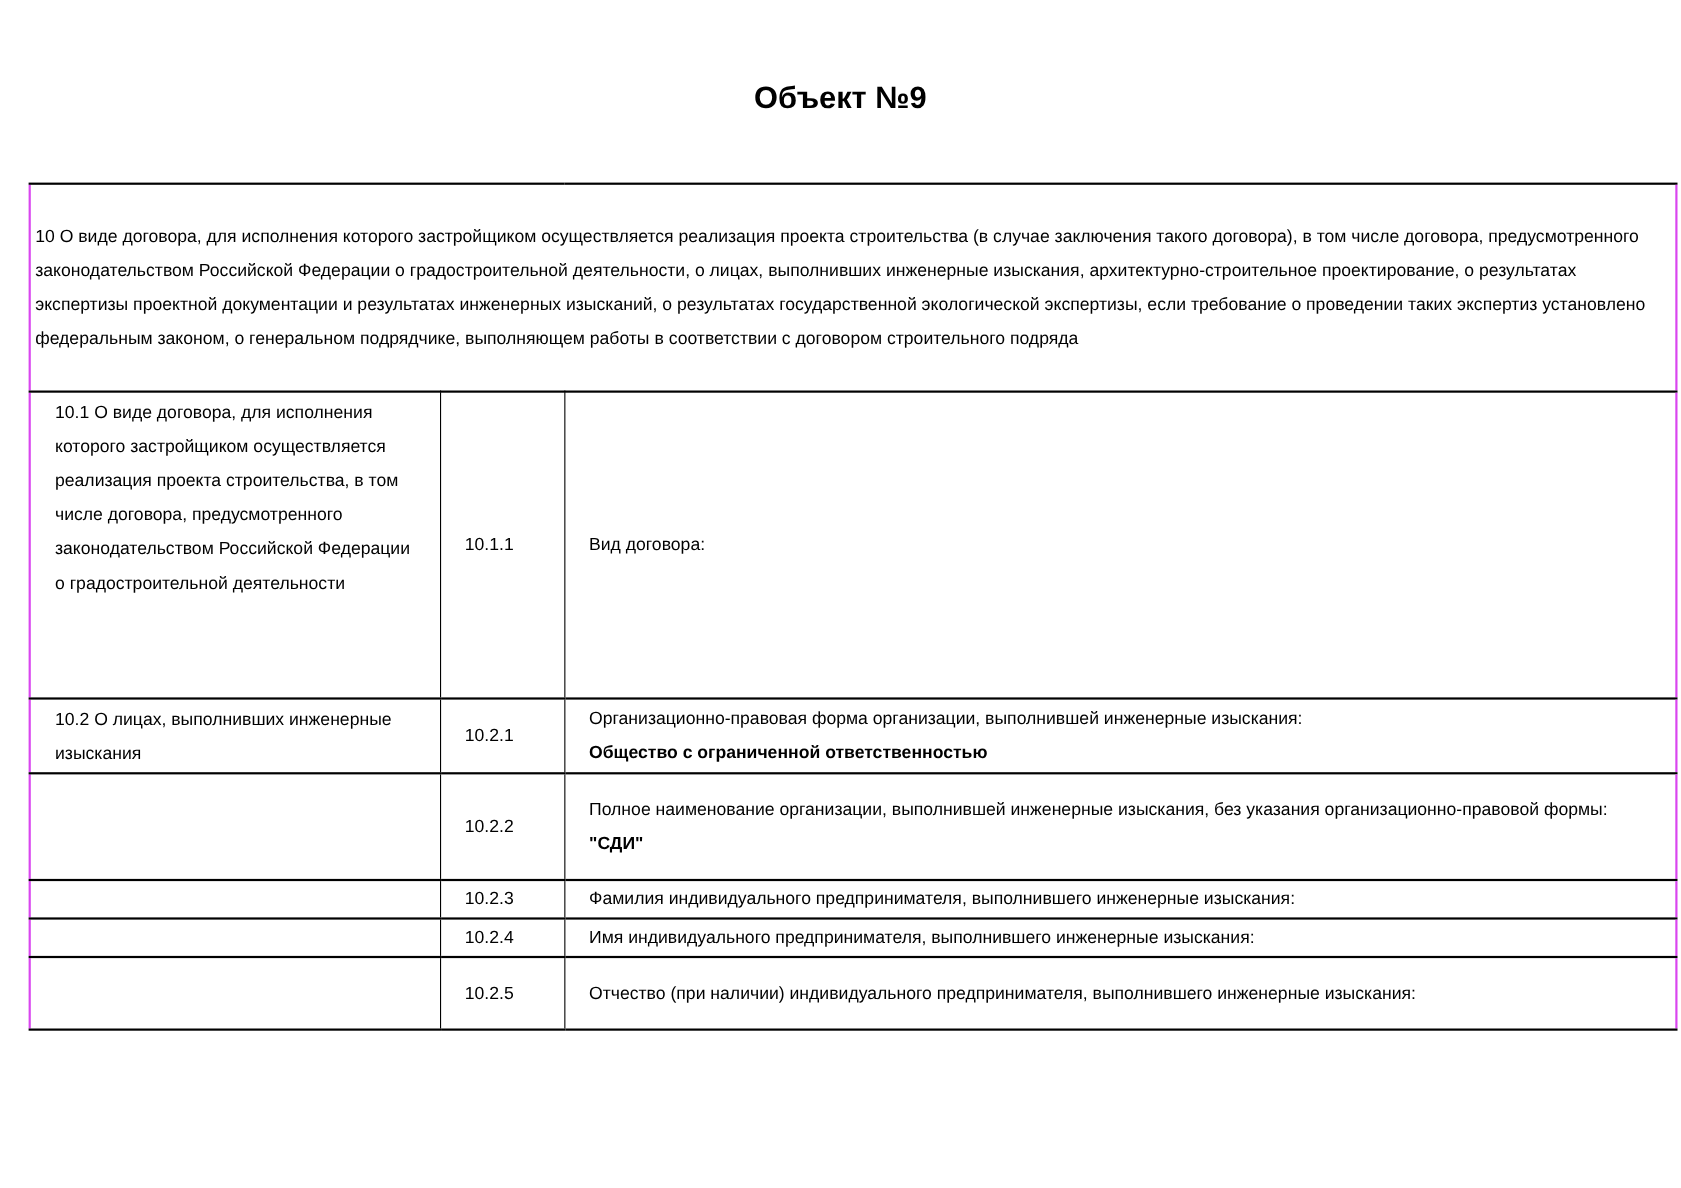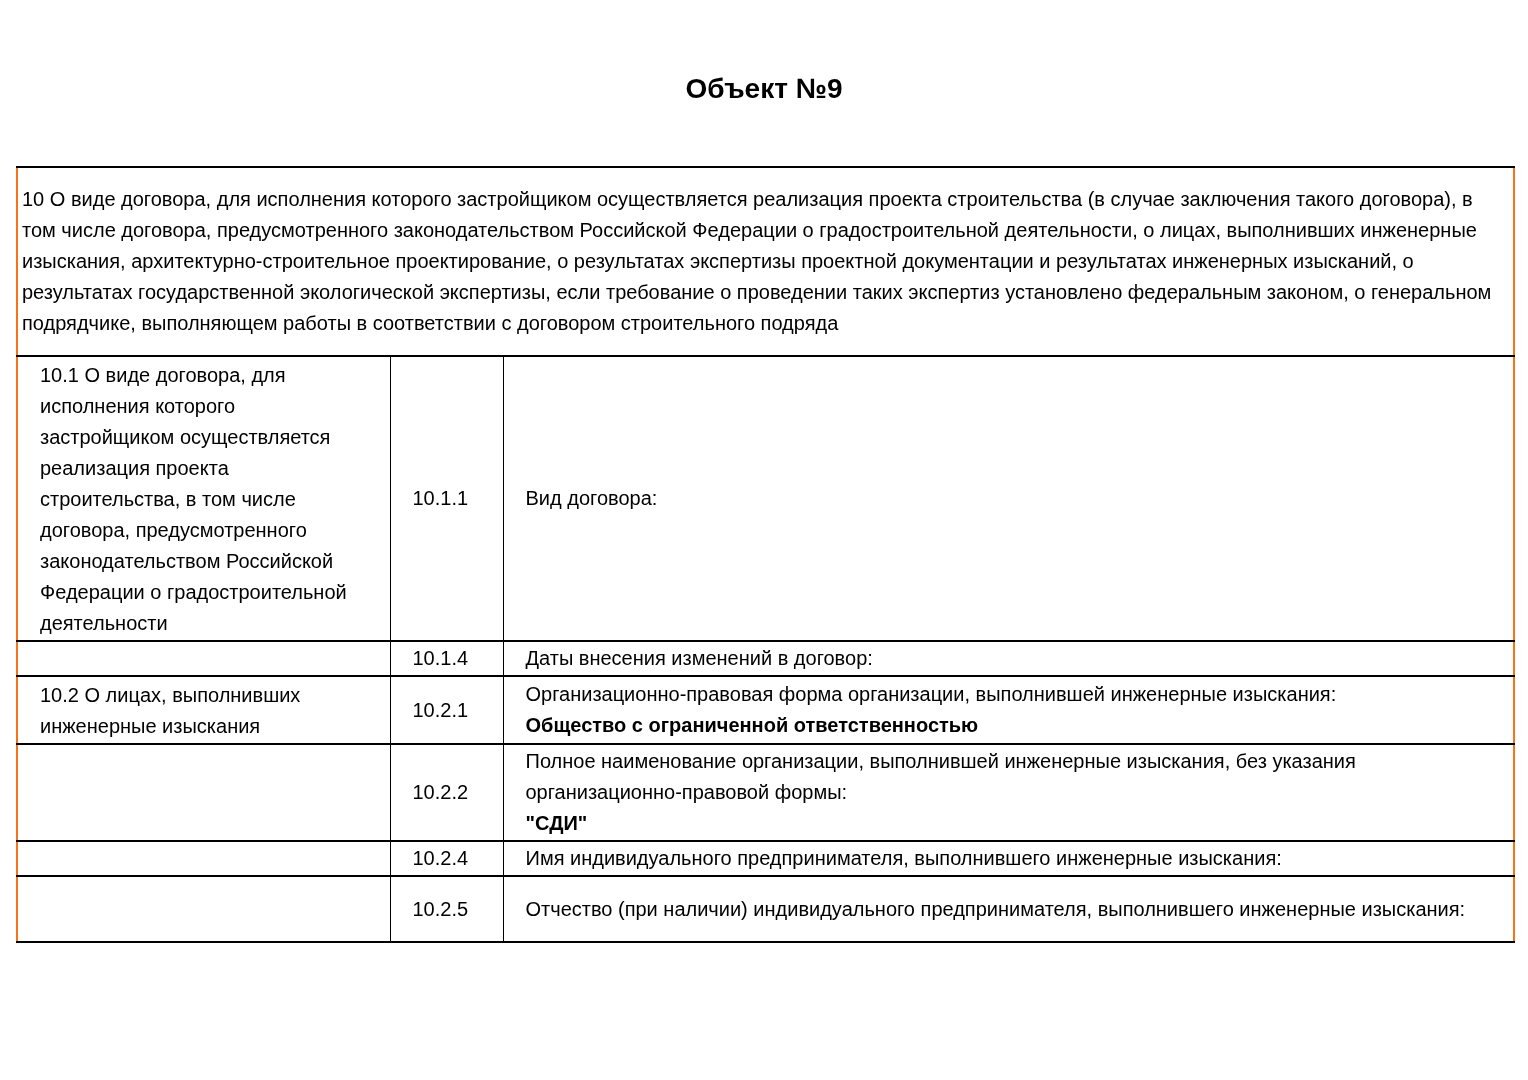--- a/index.html
+++ b/index.html
@@ -21,27 +21,27 @@
     left: 0;
     width: 100%;
     text-align: center;
     font-size: 28px;
     font-weight: bold;
     line-height: 34px;
   }
   table.decl-table {
     position: absolute;
     top: 166px;
-    left: 16px;
+    left: 26px;
     width: 1497px;
     border-collapse: collapse;
     table-layout: fixed;
-    font-size: 20px;
+    font-size: 16px;
     line-height: 31px;
-    border: 2px solid #f97316;
+    border: 2px solid #d946ef;
   }
   td {
     border-left: 1px solid #000;
     border-right: 1px solid #000;
     border-top: 2px solid #000;
     border-bottom: 2px solid #000;
     padding: 1px 22px;
     vertical-align: middle;
     overflow: hidden;
     word-wrap: break-word;
@@ -85,47 +85,47 @@
       <td class="label-cell">10.1 О виде договора, для исполнения которого застройщиком осуществляется реализация проекта строительства, в том числе договора, предусмотренного законодательством Российской Федерации о градостроительной деятельности</td>
       <td class="num-cell">10.1.1</td>
       <td class="content-cell">
         <div class="content-text">Вид договора:</div>
         <div class="content-value"></div>
       </td>
     </tr>
 
 
 
-    <tr style="height:34px">
-      <td class="label-cell"></td>
-      <td class="num-cell">10.1.4</td>
-      <td class="content-cell">
-        <div class="content-text">Даты внесения изменений в договор:</div>
-        <div class="content-value"></div>
-      </td>
-    </tr>
 
     <tr style="height:63px">
       <td class="label-cell">10.2 О лицах, выполнивших инженерные изыскания</td>
       <td class="num-cell">10.2.1</td>
       <td class="content-cell">
         <div class="content-text">Организационно-правовая форма организации, выполнившей инженерные изыскания:</div>
         <div class="content-value">Общество с ограниченной ответственностью</div>
       </td>
     </tr>
 
     <tr style="height:97px">
       <td class="label-cell"></td>
       <td class="num-cell">10.2.2</td>
       <td class="content-cell">
         <div class="content-text">Полное наименование организации, выполнившей инженерные изыскания, без указания организационно-правовой формы:</div>
         <div class="content-value">"СДИ"</div>
       </td>
     </tr>
 
+    <tr style="height:34px">
+      <td class="label-cell"></td>
+      <td class="num-cell">10.2.3</td>
+      <td class="content-cell">
+        <div class="content-text">Фамилия индивидуального предпринимателя, выполнившего инженерные изыскания:</div>
+        <div class="content-value"></div>
+      </td>
+    </tr>
 
     <tr style="height:35px">
       <td class="label-cell"></td>
       <td class="num-cell">10.2.4</td>
       <td class="content-cell">
         <div class="content-text">Имя индивидуального предпринимателя, выполнившего инженерные изыскания:</div>
         <div class="content-value"></div>
       </td>
     </tr>
 

